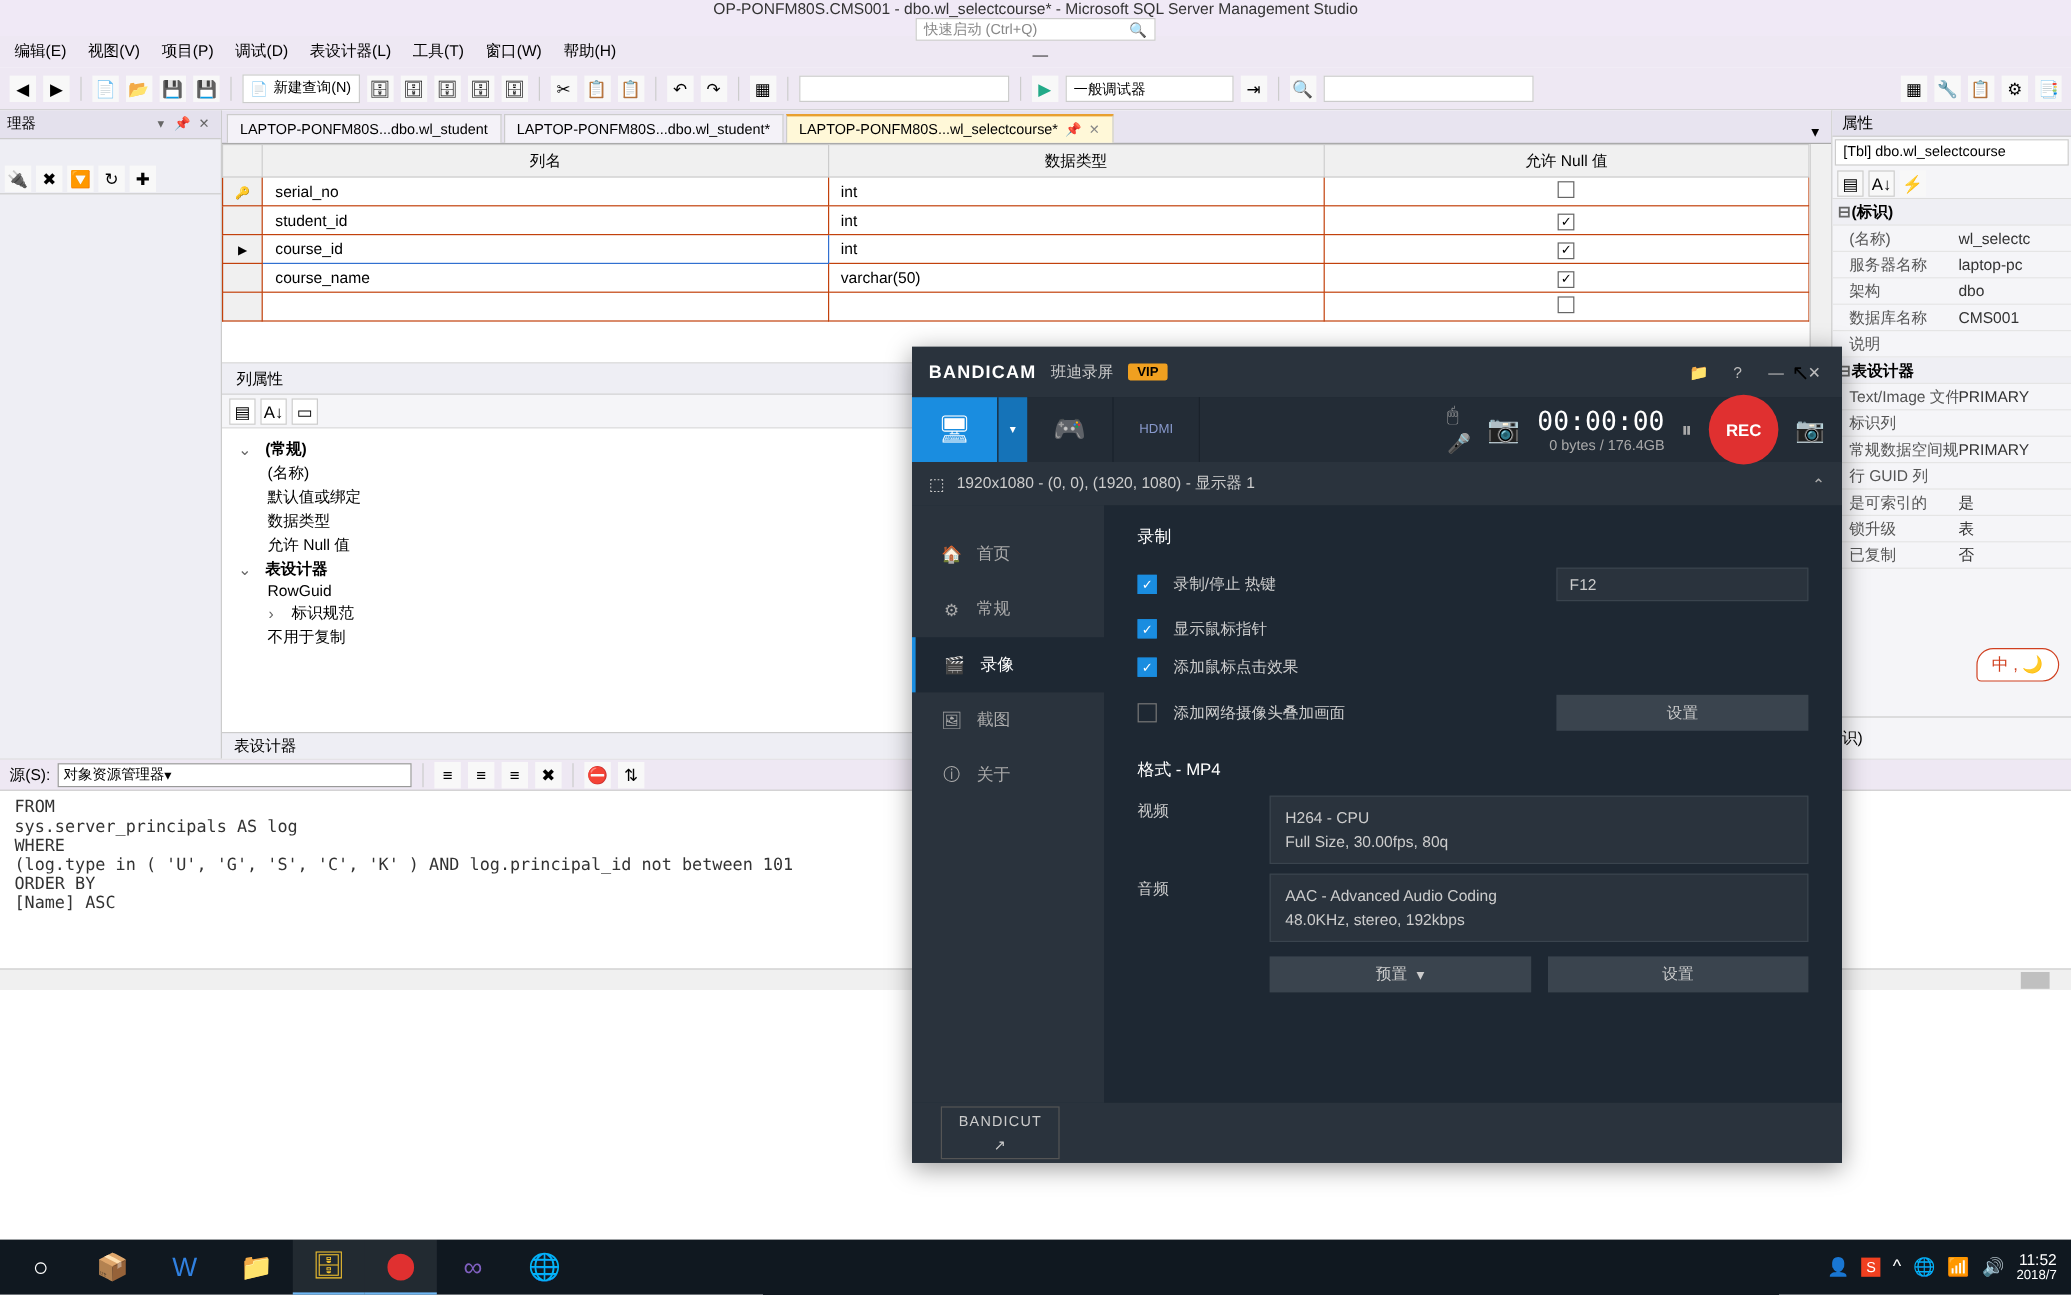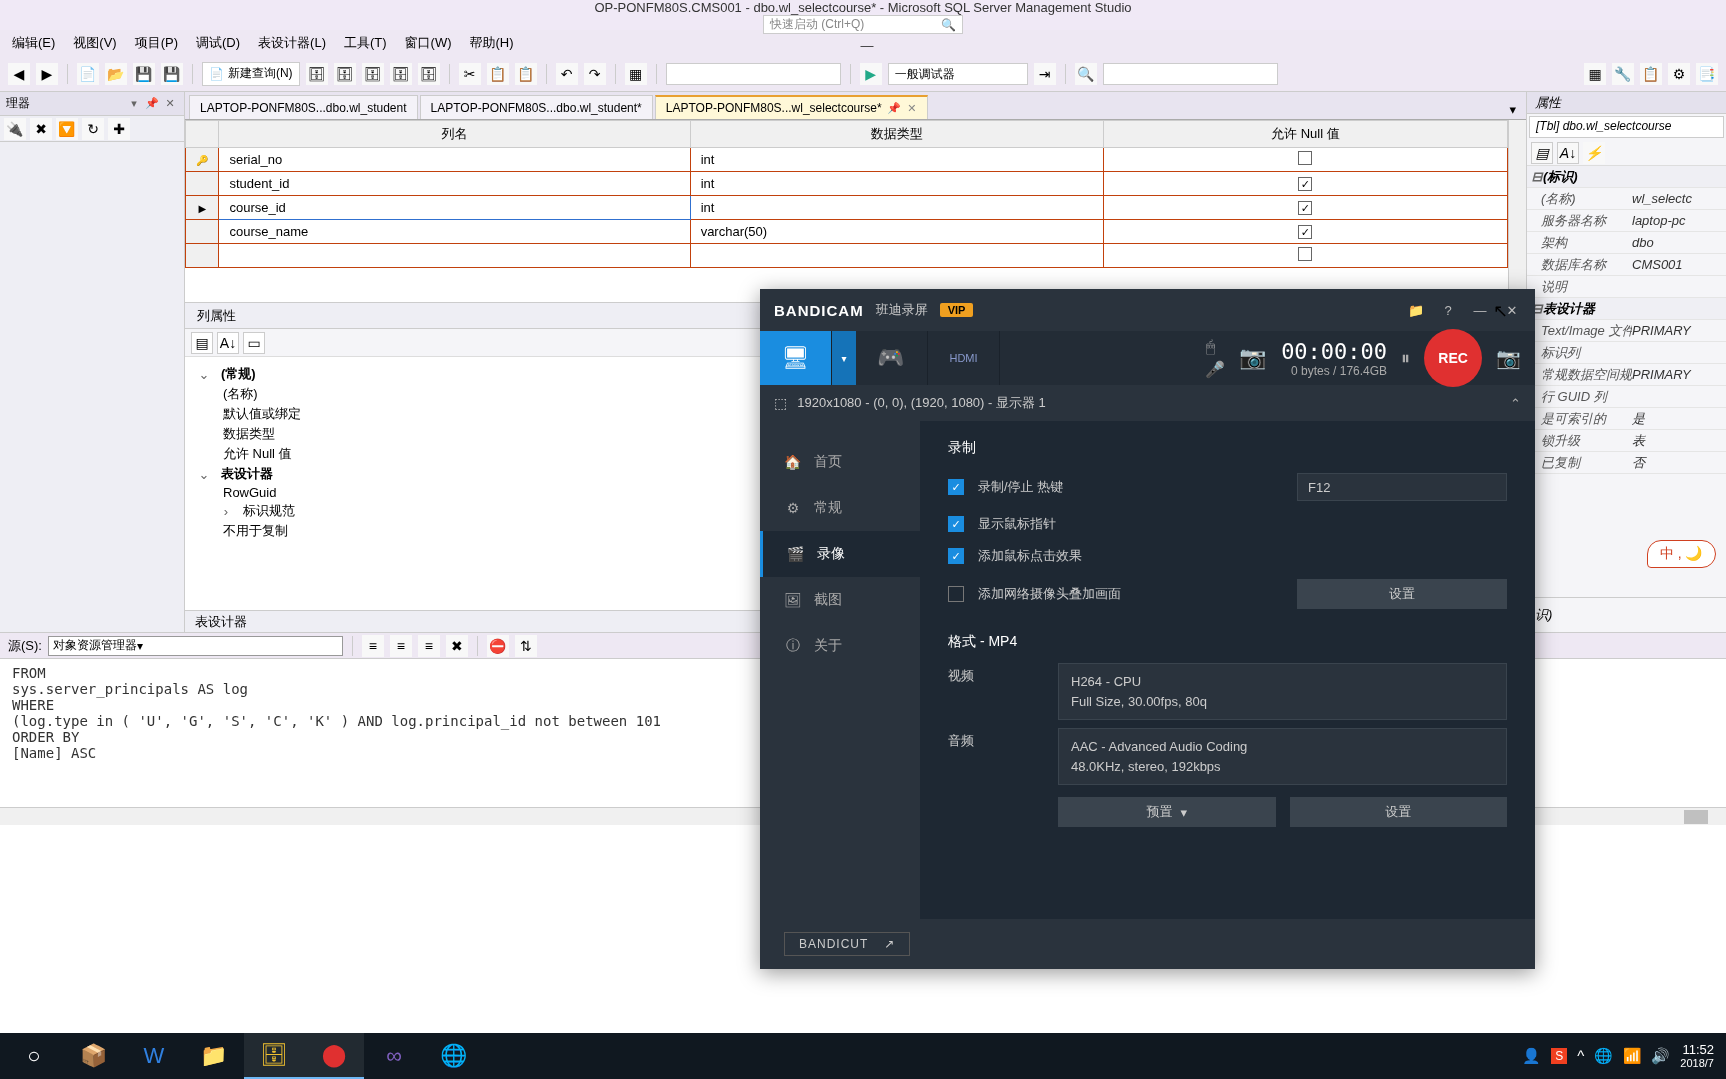--- a/index.html
+++ b/index.html
@@ -11,21 +11,21 @@
 .win-btn { width: 30px; height: 22px; display: flex; align-items: center; justify-content: center; color: #333; }
 .menu-bar { height: 26px; background: #eee8f3; display: flex; align-items: center; padding: 0 4px; gap: 2px; }
 .menu-item { padding: 2px 8px; font-size: 13px; color: #000; }
 .toolbar { height: 36px; background: #eee8f3; display: flex; align-items: center; padding: 0 8px; gap: 6px; border-bottom: 1px solid #ccc; }
 .tb-btn { width: 22px; height: 22px; display: flex; align-items: center; justify-content: center; background: #f8f8f8; border: 1px solid transparent; font-size: 14px; }
 .tb-sep { width: 1px; height: 20px; background: #ccc; margin: 0 3px; }
 .tb-new-query { display: flex; align-items: center; gap: 4px; padding: 0 6px; height: 24px; border: 1px solid #ccc; background: #fff; font-size: 12px; }
 .tb-combo { width: 140px; height: 22px; border: 1px solid #ccc; background: #fff; }
 .tb-combo-wide { width: 175px; }
 .main-area { display: flex; height: 540px; }
-.left-panel { width: 185px; background: #eeeef4; border-right: 1px solid #ccc; display: flex; flex-direction: column; }
+.left-panel { width: 185px; background: #eeeef4; border-right: 1px solid #ccc; display: flex; flex-direction: column; gap: 20px; }
 .panel-header { height: 24px; background: #e4e1ed; display: flex; align-items: center; justify-content: space-between; padding: 0 6px; font-size: 12px; border-bottom: 1px solid #ccc; }
 .panel-header-icons { display: flex; gap: 2px; }
 .pin-icon, .close-icon, .down-icon { width: 16px; height: 16px; display: flex; align-items: center; justify-content: center; color: #666; font-size: 11px; }
 .panel-toolbar { height: 26px; display: flex; align-items: center; padding: 0 4px; gap: 4px; border-bottom: 1px solid #ccc; }
 .center-area { flex: 1; display: flex; flex-direction: column; background: #fff; }
 .tab-strip { height: 28px; background: #e8e4f0; display: flex; align-items: flex-end; padding: 0 4px; gap: 2px; border-bottom: 1px solid #aaa; }
 .doc-tab { padding: 4px 10px; background: #f4f2f8; border: 1px solid #ccc; border-bottom: none; font-size: 12px; display: flex; align-items: center; gap: 6px; height: 24px; }
 .doc-tab.active { background: #fff8d8; border-top: 2px solid #e8a030; }
 .tab-close { color: #888; font-size: 11px; }
 .tab-pin { font-size: 11px; color: #666; }
@@ -46,21 +46,21 @@
 .col-props-toolbar { height: 28px; background: #f5f5f8; display: flex; align-items: center; padding: 0 6px; gap: 4px; border-bottom: 1px solid #ddd; }
 .col-props-toolbar .tb-btn { border: 1px solid #ccc; background: #fff; }
 .props-grid { flex: 1; padding: 6px 12px; overflow: auto; font-size: 13px; }
 .prop-group { display: flex; align-items: center; gap: 6px; margin: 2px 0; }
 .prop-expand { width: 14px; text-align: center; color: #666; cursor: pointer; }
 .prop-label { flex: 1; padding-left: 4px; }
 .prop-label.bold { font-weight: bold; }
 .prop-child { margin-left: 22px; }
 .designer-status { height: 22px; background: #eeeef4; padding: 2px 10px; font-size: 13px; border-top: 1px solid #ccc; }
 .vscroll { width: 18px; background: #f0f0f0; border-left: 1px solid #ccc; }
-.right-panel { width: 200px; background: #f5f5f8; border-left: 1px solid #ccc; display: flex; flex-direction: column; font-style: italic; }
+.right-panel { width: 200px; background: #f5f5f8; border-left: 1px solid #ccc; display: flex; flex-direction: column; }
 .prop-header { height: 22px; background: #e4e1ed; padding: 2px 8px; font-size: 13px; border-bottom: 1px solid #ccc; }
 .prop-object { height: 22px; background: #fff; border: 1px solid #ccc; margin: 2px; padding: 2px 6px; font-size: 12px; }
 .prop-tb { height: 26px; display: flex; align-items: center; padding: 0 4px; gap: 4px; border-bottom: 1px solid #ddd; }
 .prop-list { flex: 1; overflow: auto; font-size: 13px; }
 .prop-row { display: flex; border-bottom: 1px solid #e5e5e5; height: 22px; align-items: center; }
 .prop-name { width: 105px; padding-left: 14px; color: #555; overflow: hidden; white-space: nowrap; }
 .prop-val { flex: 1; color: #333; overflow: hidden; white-space: nowrap; }
 .prop-cat { background: #efeff4; font-weight: bold; padding-left: 4px; }
 .prop-cat .prop-expand { width: 12px; display: inline-block; }
 .output-panel { height: 175px; border-top: 1px solid #ccc; background: #fff; display: flex; flex-direction: column; }
@@ -108,21 +108,21 @@
 .bc-setting-val.disabled { color: #666; }
 .bc-btn { width: 210px; height: 30px; background: #3a444e; display: flex; align-items: center; justify-content: center; font-size: 13px; color: #ccc; margin-left: auto; }
 .bc-format { margin-top: 24px; }
 .bc-format-title { font-size: 14px; color: #fff; margin-bottom: 12px; }
 .bc-format-row { display: flex; margin-bottom: 8px; }
 .bc-format-label { width: 110px; color: #ccc; font-size: 13px; padding-top: 4px; }
 .bc-format-box { flex: 1; background: #2a333d; border: 1px solid #3a444e; padding: 8px 12px; font-size: 13px; color: #ccc; line-height: 1.5; }
 .bc-bottom-btns { display: flex; gap: 14px; margin-top: 12px; margin-left: 110px; }
 .bc-combo-btn { flex: 1; height: 30px; background: #3a444e; display: flex; align-items: center; justify-content: center; gap: 8px; font-size: 13px; color: #ccc; }
 .bc-footer { height: 50px; background: #2a333d; display: flex; align-items: center; padding: 0 24px; }
-.bc-bandicut { border: 1px solid #555; padding: 4px 14px; font-size: 12px; letter-spacing: 1px; color: #ccc; display: flex; align-items: center; gap: 16px; }
+.bc-bandicut { border: 1px solid #555; padding: 4px 14px; font-size: 12px; letter-spacing: 1px; color: #ccc; display: flex; align-items: center; gap: 6px; flex-direction: column; }
 .taskbar { position: absolute; bottom: 0; left: 0; right: 0; height: 46px; background: #101820; display: flex; align-items: center; padding: 0 4px; }
 .tb-item { width: 60px; height: 46px; display: flex; align-items: center; justify-content: center; font-size: 22px; color: #fff; }
 .tb-item.active { border-bottom: 2px solid #6fb8f5; background: rgba(255,255,255,0.08); }
 .tb-right { margin-left: auto; display: flex; align-items: center; gap: 10px; color: #fff; font-size: 13px; padding-right: 8px; }
 .tray-icon { font-size: 15px; }
 .chinese-indicator { position: absolute; right: 10px; top: 540px; background: #fff; border: 1px solid #d04020; border-radius: 14px 14px 14px 4px; padding: 4px 12px; font-size: 14px; color: #d04020; }
 .cursor-ptr { position: absolute; left: 1493px; top: 300px; font-size: 18px; color: #000; z-index: 100; }
 .right-panel-lower { border-top: 1px solid #ccc; background: #f5f5f8; padding: 8px; font-size: 13px; }
 </style>
 </head>

